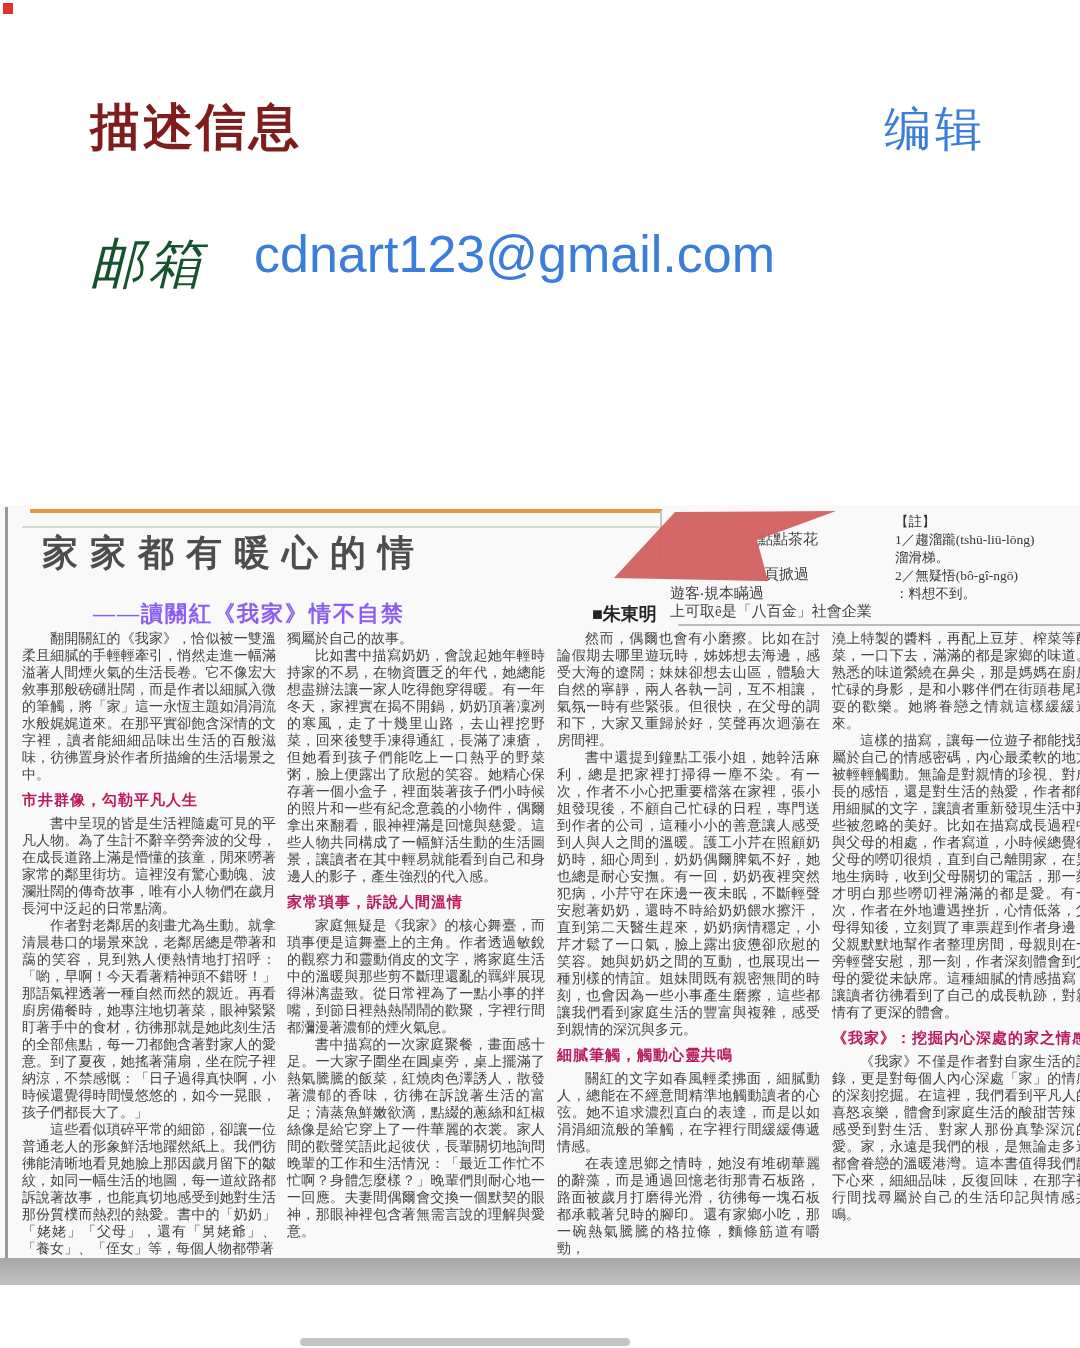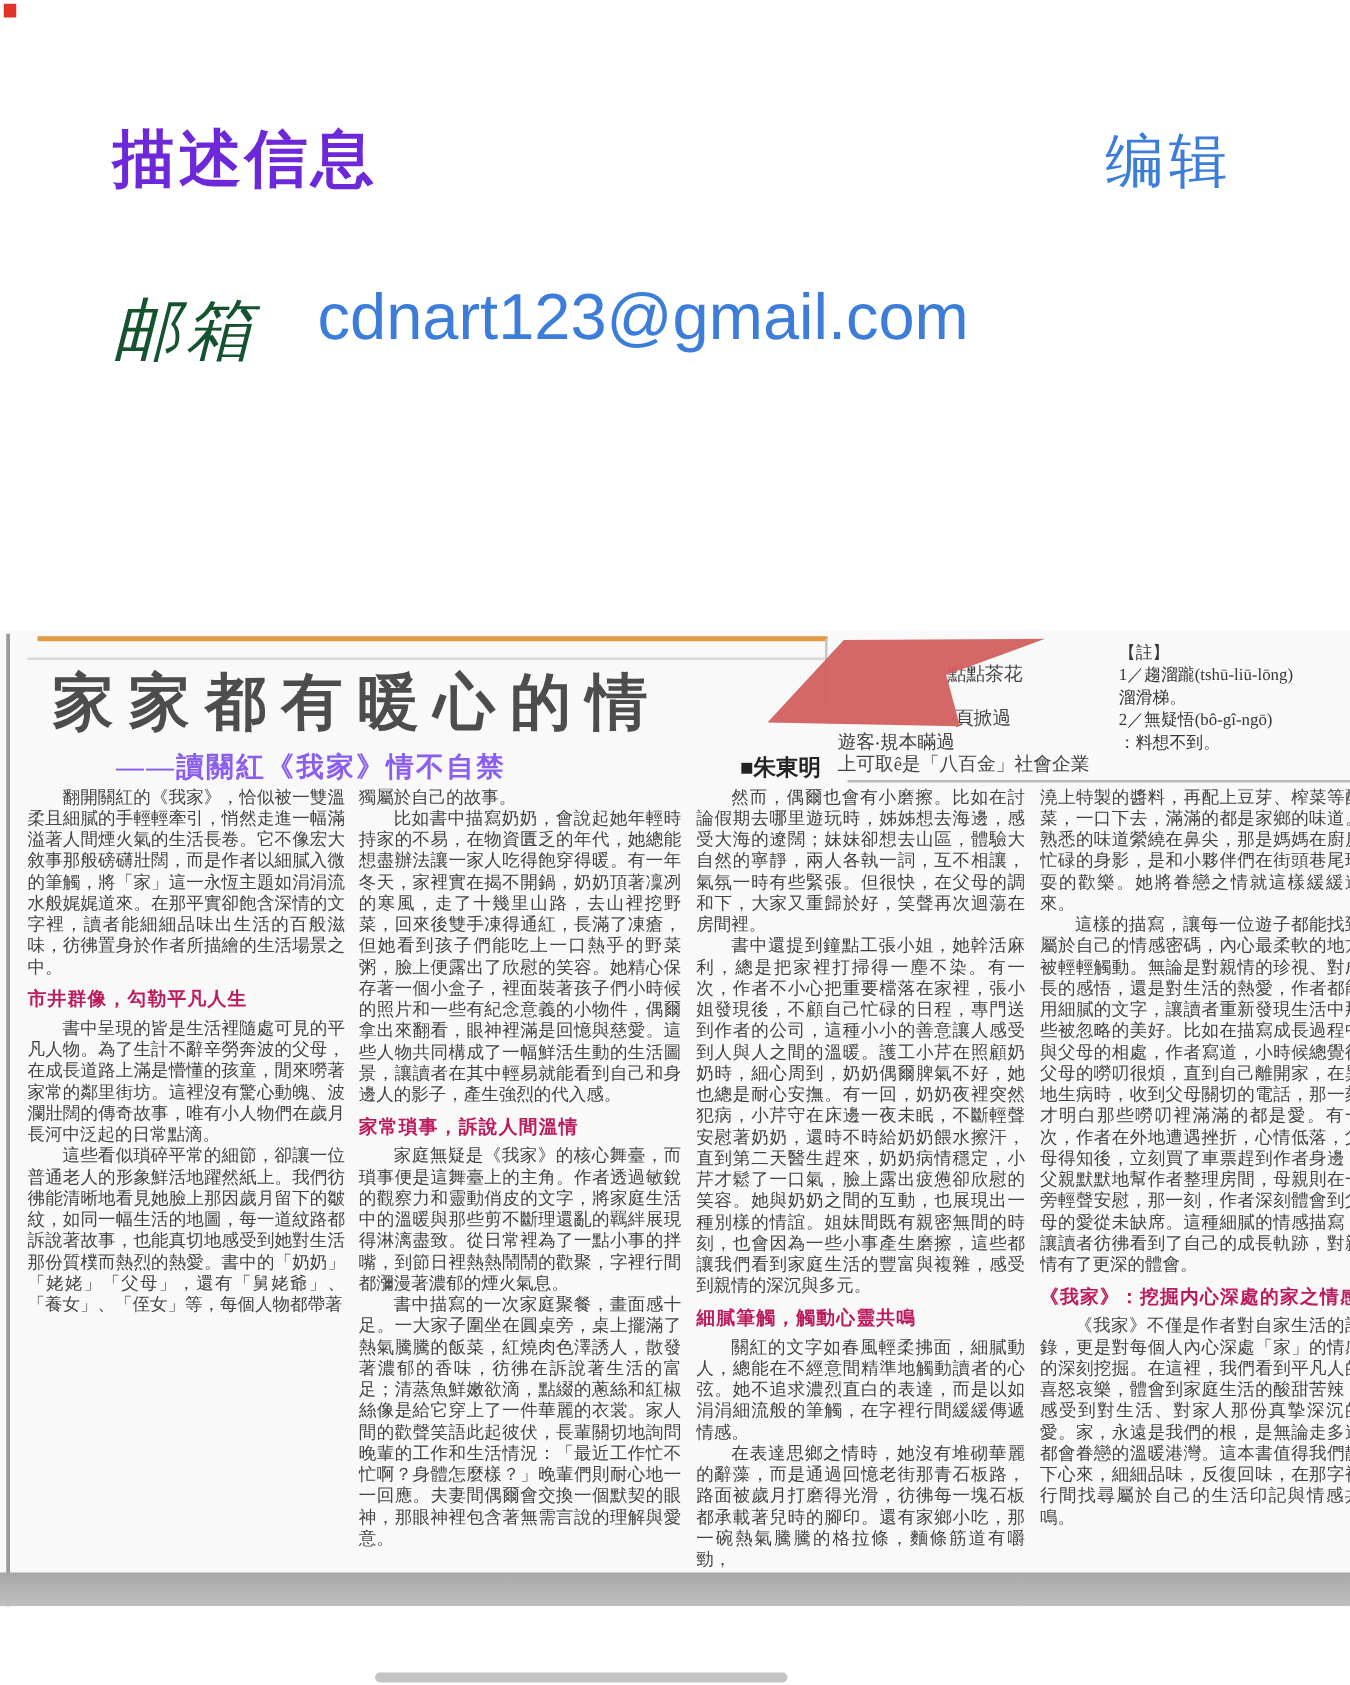--- a/index.html
+++ b/index.html
@@ -4,33 +4,33 @@
 <style>
   html,body{margin:0;padding:0;}
   body{
     width:1080px;height:1348px;position:relative;background:#ffffff;
     font-family:"Liberation Sans", sans-serif;overflow:hidden;
   }
   .abs{position:absolute;}
 
   
   .red-marker{left:3px;top:3px;width:10px;height:11px;background:#e0342b;}
-  .page-title{left:90px;top:94px;font-size:50px;font-weight:600;color:#6d28d9;letter-spacing:3px;}
+  .page-title{left:90px;top:94px;font-size:50px;font-weight:600;color:#7f1d1d;letter-spacing:3px;}
   .edit-btn{right:94px;top:98px;font-size:47px;color:#3b7dd8;letter-spacing:4px;background:none;border:none;padding:0;cursor:pointer;font-family:inherit;}
   .mail-label{left:90px;top:228px;font-size:54px;color:#14532d;letter-spacing:4px;font-style:italic;}
   .mail-value{left:254px;top:224px;font-size:52px;color:#3b7dd8;text-decoration:none;}
 
   
   .np{left:0;top:505px;width:1080px;height:780px;overflow:hidden;background:#fefefe;
       font-family:"Liberation Serif", serif;color:#454545;filter:contrast(0.96);}
   .np-left-edge{left:5px;top:2px;width:3px;height:780px;background:#9b9b9b;}
   .np-orange{left:30px;top:4px;width:632px;height:4px;background:#e59a40;}
   .np-grayline{left:22px;top:21px;width:640px;height:2px;background:#dcdcdc;}
   .np-vline{left:660px;top:6px;width:2px;height:52px;background:#c9c9c9;}
-  .np-headline{left:42px;top:24px;font-size:49px;font-weight:600;color:#4b4b4b;letter-spacing:12px;white-space:nowrap;}
+  .np-headline{left:42px;top:24px;font-size:36px;font-weight:600;color:#4b4b4b;letter-spacing:12px;white-space:nowrap;}
   .np-subtitle{left:93px;top:94px;font-size:22px;font-weight:700;color:#8b5cf6;letter-spacing:2px;white-space:nowrap;}
   .np-author{left:592px;top:97px;font-size:18px;font-weight:700;color:#1f1f1f;}
   .np-frag{font-size:15px;color:#3f3f3f;white-space:nowrap;}
   .frag1{left:758px;top:25px;}
   .frag2{left:760px;top:58px;}
   .frag3{left:670px;top:77px;}
   .frag4{left:670px;top:97px;}
   .np-note{left:895px;top:8px;width:185px;font-size:13.5px;line-height:18px;color:#333;}
   .np-rule{left:678px;top:119px;width:402px;height:2px;background:#bdbdbd;}
   .flag-svg{left:600px;top:0;width:250px;height:85px;}
@@ -82,20 +82,21 @@
   <svg class="abs flag-svg" viewBox="0 0 250 85" xmlns="http://www.w3.org/2000/svg">
     <polygon points="75,7 236,6 157,35 168,76 14,73" fill="#d45f5e" opacity="0.95"></polygon>
   </svg>
 
   <div class="abs np-rule"></div>
 
   <div class="abs col col1">
     <p>翻開關紅的《我家》，恰似被一雙溫柔且細膩的手輕輕牽引，悄然走進一幅滿溢著人間煙火氣的生活長卷。它不像宏大敘事那般磅礴壯闊，而是作者以細膩入微的筆觸，將「家」這一永恆主題如涓涓流水般娓娓道來。在那平實卻飽含深情的文字裡，讀者能細細品味出生活的百般滋味，彷彿置身於作者所描繪的生活場景之中。</p>
     <h4>市井群像，勾勒平凡人生</h4>
     <p>書中呈現的皆是生活裡隨處可見的平凡人物。為了生計不辭辛勞奔波的父母，在成長道路上滿是懵懂的孩童，閒來嘮著家常的鄰里街坊。這裡沒有驚心動魄、波瀾壯闊的傳奇故事，唯有小人物們在歲月長河中泛起的日常點滴。</p>
+    <p>作者對老鄰居的刻畫尤為生動。就拿清晨巷口的場景來說，老鄰居總是帶著和藹的笑容，見到熟人便熱情地打招呼：「喲，早啊！今天看著精神頭不錯呀！」那語氣裡透著一種自然而然的親近。再看廚房備餐時，她專注地切著菜，眼神緊緊盯著手中的食材，彷彿那就是她此刻生活的全部焦點，每一刀都飽含著對家人的愛意。到了夏夜，她搖著蒲扇，坐在院子裡納涼，不禁感慨：「日子過得真快啊，小時候還覺得時間慢悠悠的，如今一晃眼，孩子們都長大了。」</p>
     <p>這些看似瑣碎平常的細節，卻讓一位普通老人的形象鮮活地躍然紙上。我們彷彿能清晰地看見她臉上那因歲月留下的皺紋，如同一幅生活的地圖，每一道紋路都訴說著故事，也能真切地感受到她對生活那份質樸而熱烈的熱愛。書中的「奶奶」「姥姥」「父母」，還有「舅姥爺」、「養女」、「侄女」等，每個人物都帶著</p>
   </div>
 
   <div class="abs col col2">
     <p class="noind">獨屬於自己的故事。</p>
     <p>比如書中描寫奶奶，會說起她年輕時持家的不易，在物資匱乏的年代，她總能想盡辦法讓一家人吃得飽穿得暖。有一年冬天，家裡實在揭不開鍋，奶奶頂著凜冽的寒風，走了十幾里山路，去山裡挖野菜，回來後雙手凍得通紅，長滿了凍瘡，但她看到孩子們能吃上一口熱乎的野菜粥，臉上便露出了欣慰的笑容。她精心保存著一個小盒子，裡面裝著孩子們小時候的照片和一些有紀念意義的小物件，偶爾拿出來翻看，眼神裡滿是回憶與慈愛。這些人物共同構成了一幅鮮活生動的生活圖景，讓讀者在其中輕易就能看到自己和身邊人的影子，產生強烈的代入感。</p>
     <h4>家常瑣事，訴說人間溫情</h4>
     <p>家庭無疑是《我家》的核心舞臺，而瑣事便是這舞臺上的主角。作者透過敏銳的觀察力和靈動俏皮的文字，將家庭生活中的溫暖與那些剪不斷理還亂的羈絆展現得淋漓盡致。從日常裡為了一點小事的拌嘴，到節日裡熱熱鬧鬧的歡聚，字裡行間都瀰漫著濃郁的煙火氣息。</p>
     <p>書中描寫的一次家庭聚餐，畫面感十足。一大家子圍坐在圓桌旁，桌上擺滿了熱氣騰騰的飯菜，紅燒肉色澤誘人，散發著濃郁的香味，彷彿在訴說著生活的富足；清蒸魚鮮嫩欲滴，點綴的蔥絲和紅椒絲像是給它穿上了一件華麗的衣裳。家人間的歡聲笑語此起彼伏，長輩關切地詢問晚輩的工作和生活情況：「最近工作忙不忙啊？身體怎麼樣？」晚輩們則耐心地一一回應。夫妻間偶爾會交換一個默契的眼神，那眼神裡包含著無需言說的理解與愛意。</p>
   </div>

